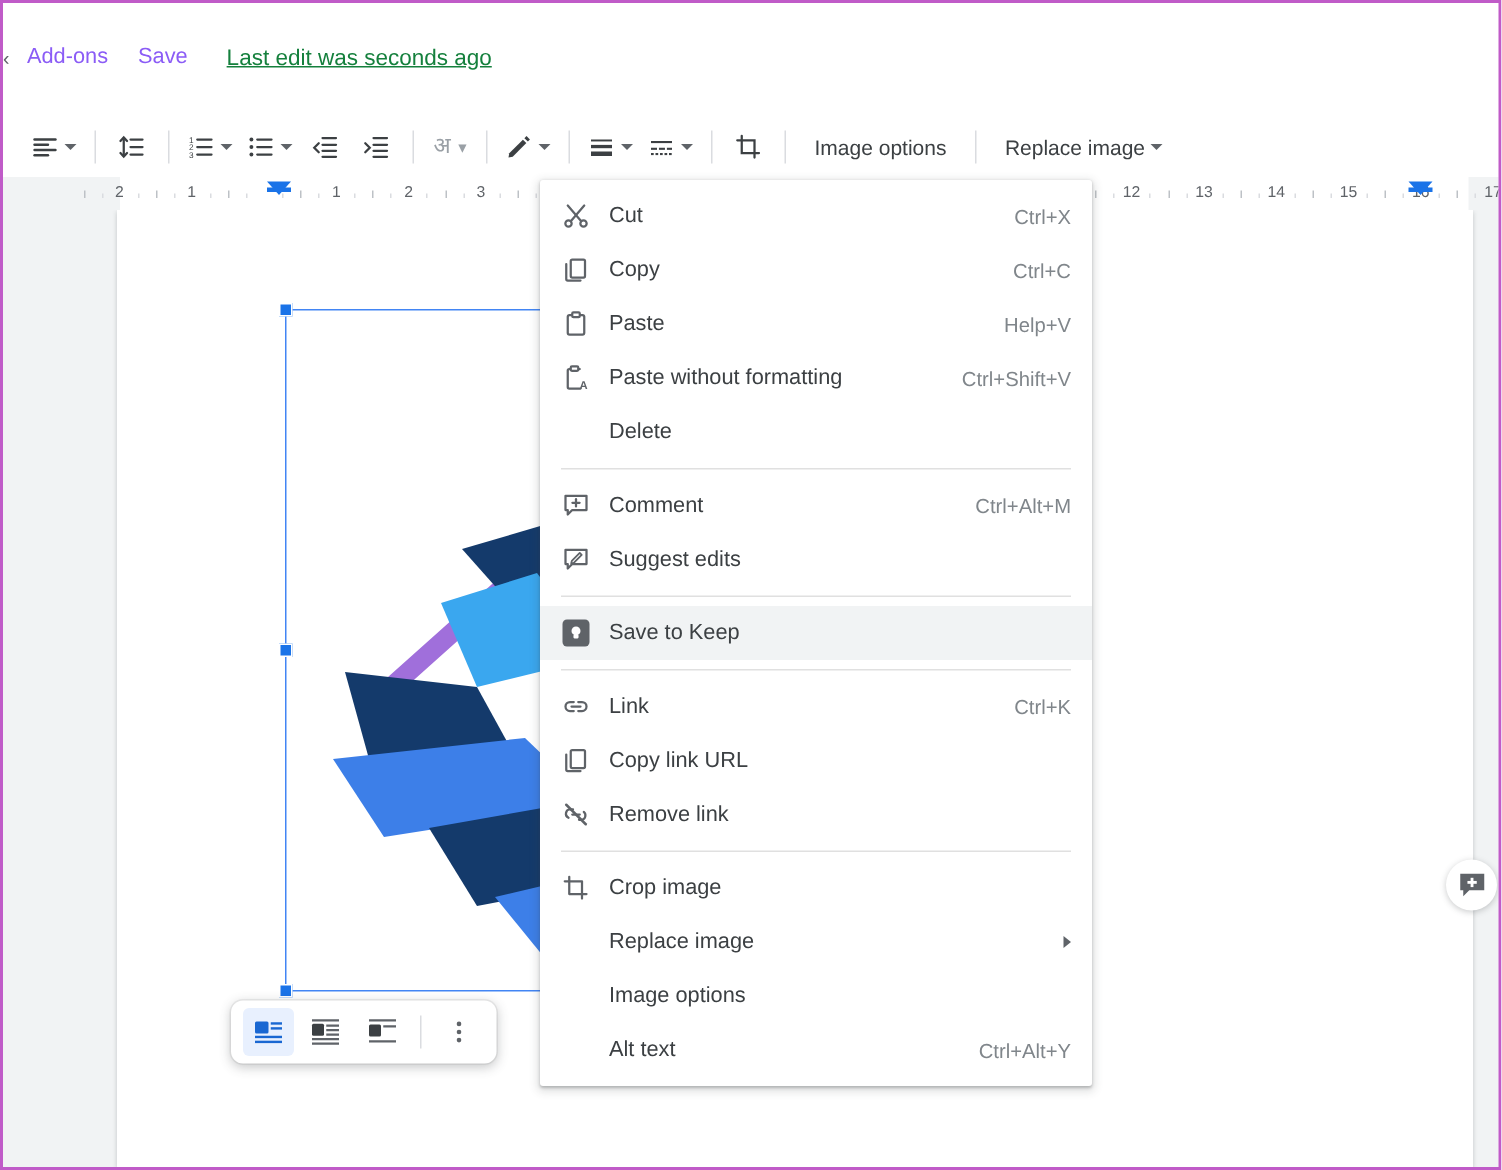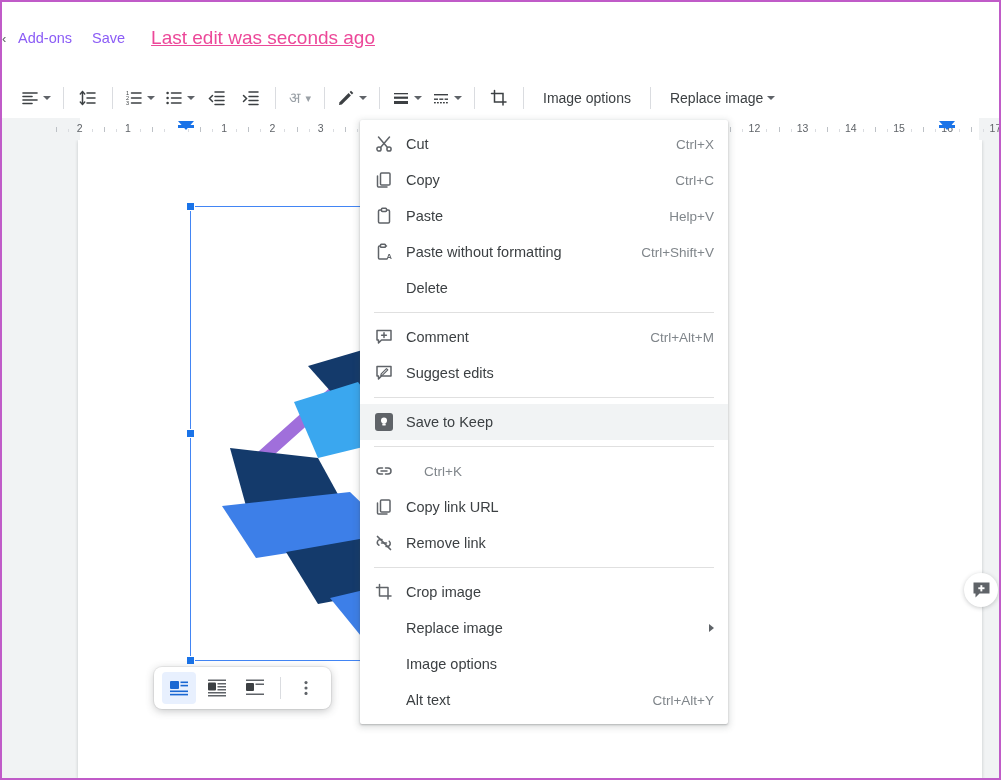--- a/index.html
+++ b/index.html
@@ -21,21 +21,21 @@
   .menubar{
     position:absolute;left:2px;top:2px;right:2px;height:72px;
     background:#fff;display:flex;align-items:center;
   }
   .menubar .mb-edge{width:8px;color:#5f6368;font-size:13px;}
   .menu-item{
     font-size:14.5px;color:#8b5cf6;padding:4px 8px;margin-right:4px;
     white-space:nowrap;
   }
   .lastedit{
-    font-size:19px;color:#ec4899;text-decoration:underline;
+    font-size:15px;color:#15803d;text-decoration:underline;
     margin-left:14px;white-space:nowrap;
   }
 
   
   .toolbar{
     position:absolute;left:2px;top:78px;right:2px;height:40px;
     background:#fff;display:flex;align-items:center;padding-left:14px;
     box-sizing:border-box;
   }
   .tb-btn{
@@ -578,20 +578,21 @@
       <div class="ctx-item">
         <span class="ctx-ico">
           <svg width="18" height="18" viewBox="0 0 18 18">
             <g stroke="#5f6368" stroke-width="1.5" fill="none" stroke-linecap="round" stroke-linejoin="round">
               <path d="M7.5 6 H5 A3 3 0 0 0 5 12 H7.5"></path>
               <path d="M10.5 6 H13 A3 3 0 0 1 13 12 H10.5"></path>
               <line x1="6" y1="9" x2="12" y2="9"></line>
             </g>
           </svg>
         </span>
+        <span class="ctx-lbl">Link</span>
         <span class="ctx-sc">Ctrl+K</span>
       </div>
       <div class="ctx-item">
         <span class="ctx-ico">
           <svg width="18" height="18" viewBox="0 0 18 18">
             <g stroke="#5f6368" stroke-width="1.5" fill="none" stroke-linecap="round" stroke-linejoin="round">
               <rect x="5.5" y="2" width="9.5" height="12" rx="1"></rect>
               <path d="M12 16 H3.5 A1 1 0 0 1 2.5 15 V5"></path>
             </g>
           </svg>

